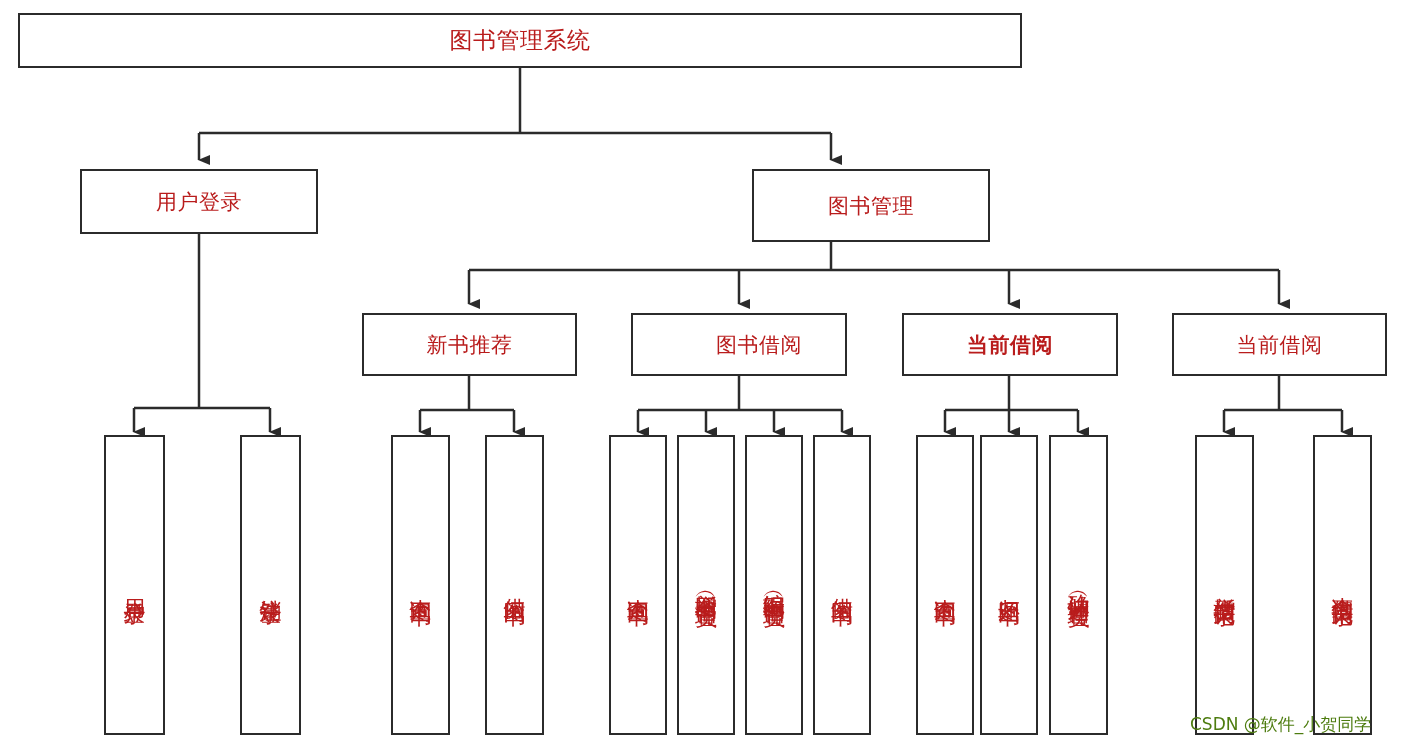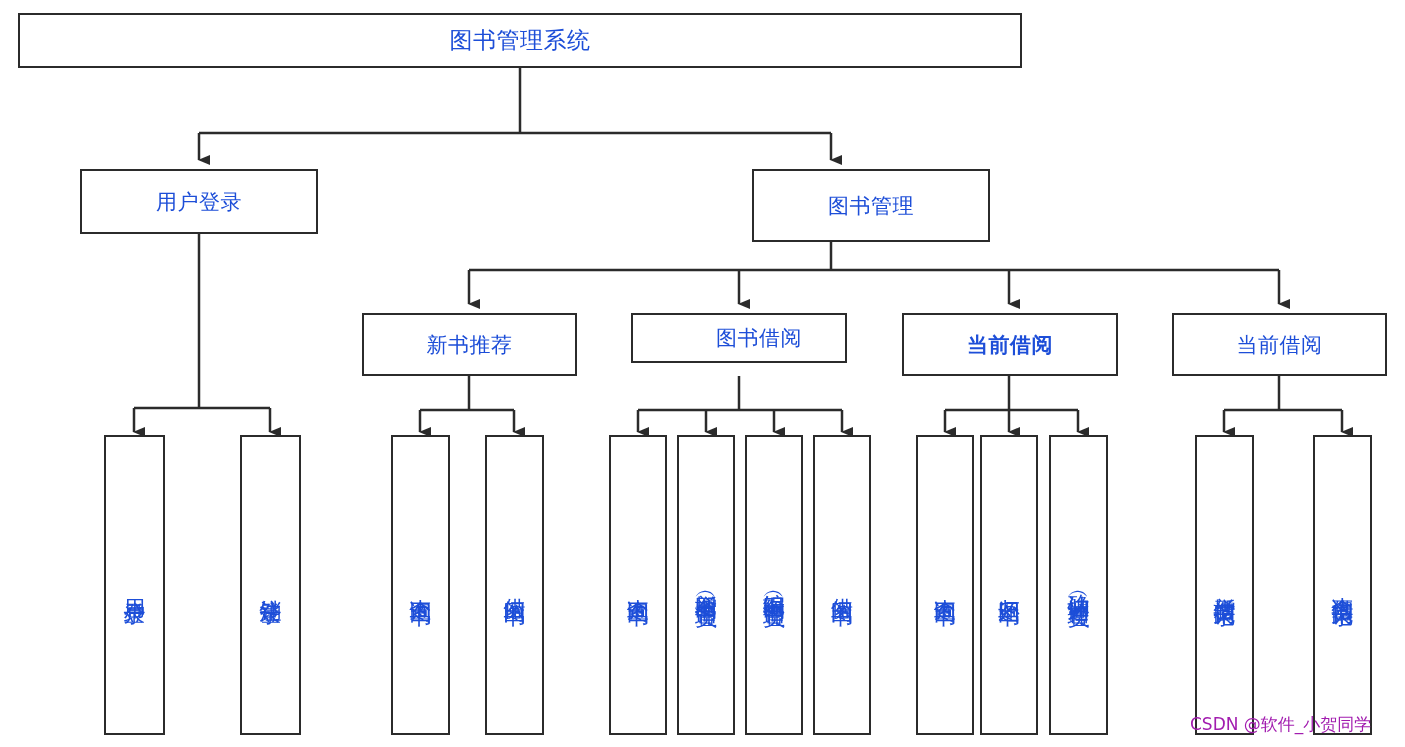--- a/index.html
+++ b/index.html
@@ -27,21 +27,21 @@
     pointer-events: none;
   }
   .node {
     position: absolute;
     box-sizing: border-box;
     background: #ffffff;
     border: 2px solid #2b2b2b;
     display: flex;
     align-items: center;
     justify-content: center;
-    color: #1d4ed8;
+    color: #b91c1c;
     z-index: 2;
   }
   .node-label {
     display: block;
     text-align: center;
     line-height: 1.12;
     letter-spacing: 0.5px;
     white-space: nowrap;
   }
   
@@ -64,21 +64,21 @@
     line-height: 1.0;
     letter-spacing: 2px;
     white-space: nowrap;
     max-height: 268px;
   }
   .watermark {
     position: absolute;
     left: 1190px;
     top: 713px;
     font-size: 17px;
-    color: #a21caf;
+    color: #4d7c0f;
     white-space: nowrap;
     z-index: 3;
     font-family: "DejaVu Sans", sans-serif;
   }
 </style>
 </head>
 <body>
 
 <div id="canvas">
 
@@ -139,21 +139,21 @@
   <div class="node branch" style="left:80px; top:169px; width:238px; height:65px;">
     <span class="node-label">用户登录</span>
   </div>
   <div class="node branch" style="left:752px; top:169px; width:238px; height:73px;">
     <span class="node-label">图书管理</span>
   </div>
 
   <div class="node branch" style="left:362px; top:313px; width:215px; height:63px;">
     <span class="node-label">新书推荐</span>
   </div>
-  <div class="node branch" style="left:631px; top:313px; width:216px; height:50px;padding-left:40px;">
+  <div class="node branch" style="left:631px; top:313px; width:216px; height:63px;padding-left:40px;">
     <span class="node-label">图书借阅</span>
   </div>
   <div class="node branch" style="left:902px; top:313px; width:216px; height:63px;font-weight:bold;">
     <span class="node-label">当前借阅</span>
   </div>
   <div class="node branch" style="left:1172px; top:313px; width:215px; height:63px;">
     <span class="node-label">当前借阅</span>
   </div>
 
   <div class="node leaf" style="left:104px; top:435px; width:61px; height:300px;">

